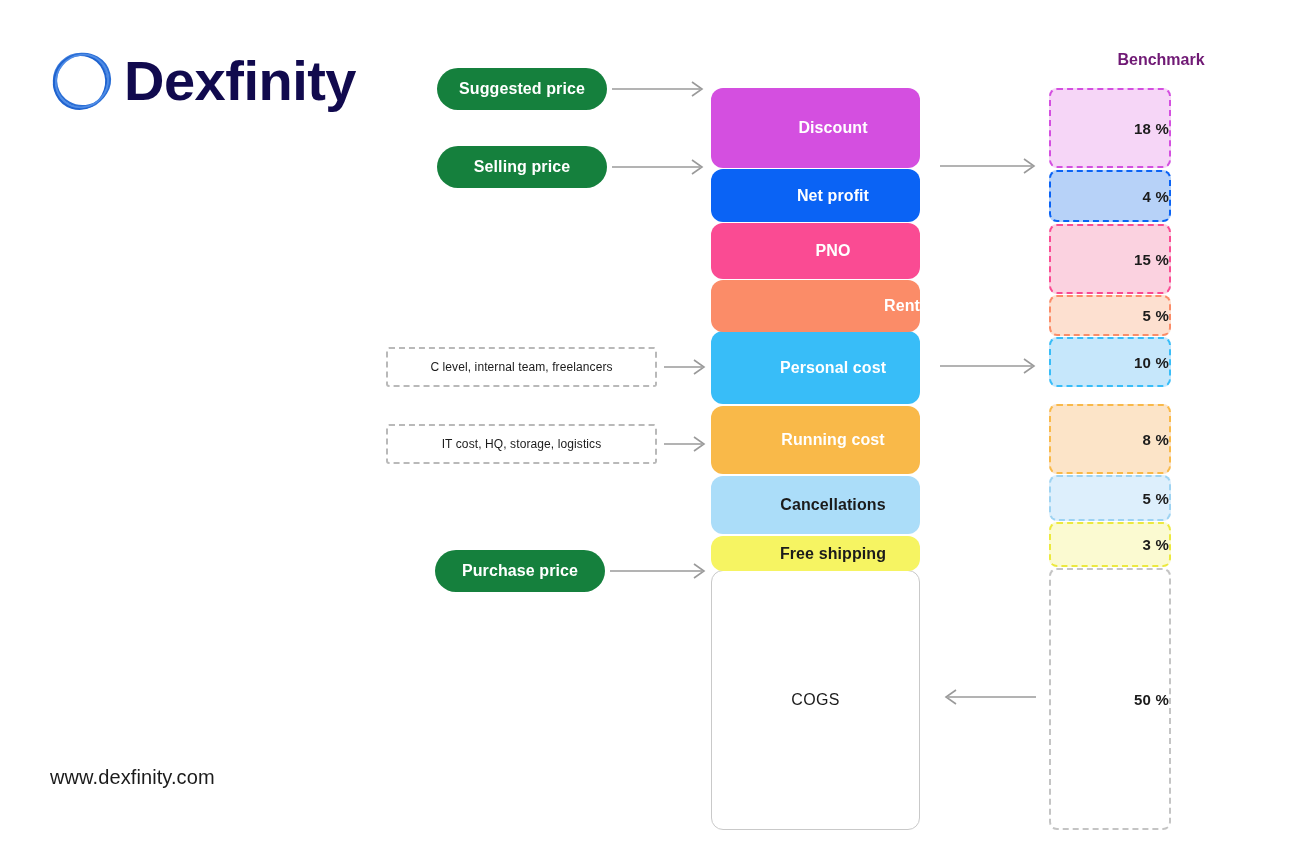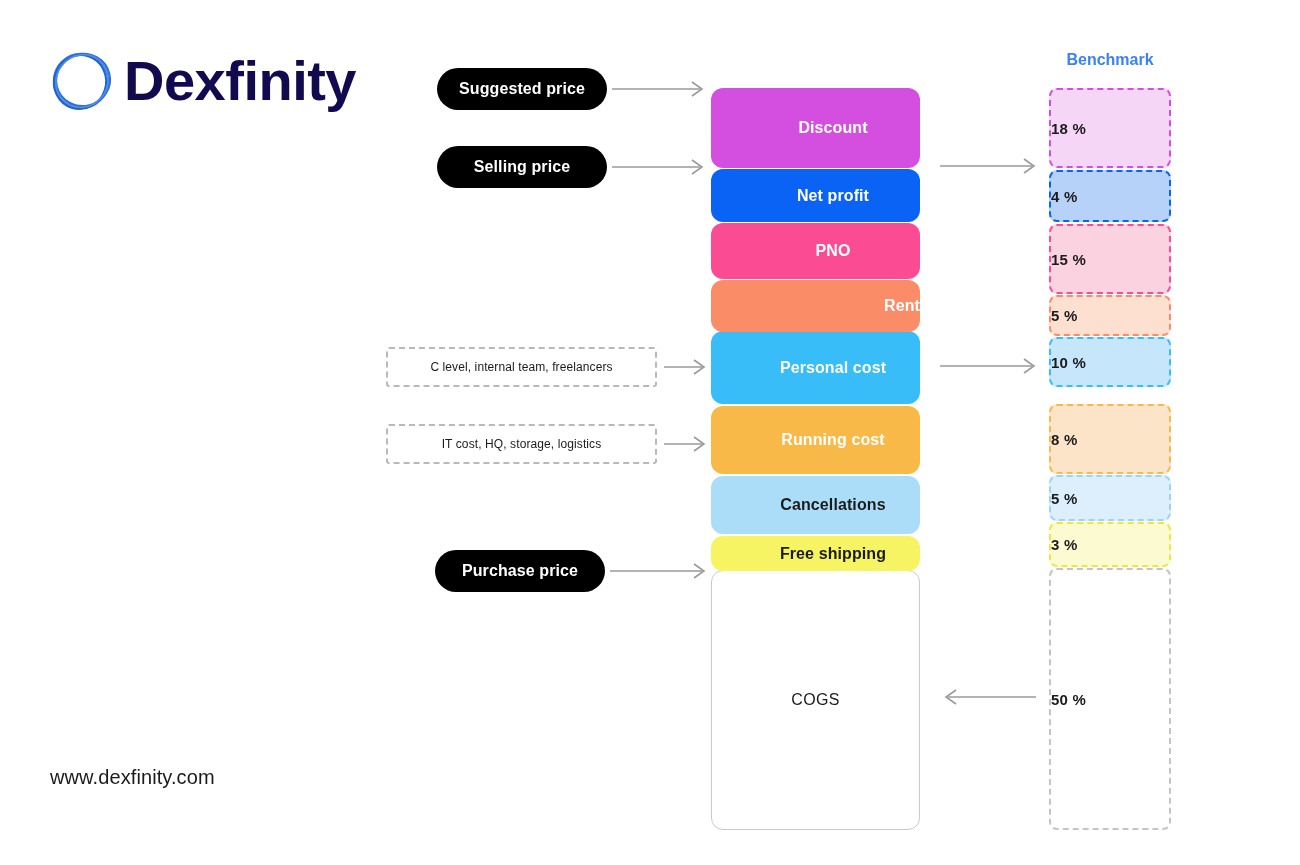--- a/index.html
+++ b/index.html
@@ -23,21 +23,21 @@
 
   
   .footer-url {
     position: absolute; left: 50px; top: 766px;
     font-size: 20px; color: #1b1b1b; letter-spacing: 0.1px;
   }
 
   
   .pill {
     position: absolute;
-    background: #000000;
+    background: #15803d;
     color: #ffffff;
     border-radius: 999px;
     display: flex; align-items: center; justify-content: center;
     font-size: 16px; font-weight: 600;
     letter-spacing: 0.1px;
     height: 42px;
   }
 
   
   .note {
@@ -65,28 +65,28 @@
     background: #ffffff;
     border: 1.5px solid #c9c9c9;
     border-radius: 12px;
     display: flex; align-items: center; justify-content: center;
     font-size: 16px; font-weight: 500; color: #1b1b1b;
     letter-spacing: 0.3px;
   }
 
   
   .bench-title {
-    position: absolute; left: 1047px; top: 51px; width: 126px;
-    text-align: center; font-size: 16px; font-weight: 600; color: #3b82f6;
+    position: absolute; left: 1098px; top: 51px; width: 126px;
+    text-align: center; font-size: 16px; font-weight: 600; color: #701a75;
   }
   .bench {
     position: absolute; left: 0; width: 122px;
     border-radius: 8px;
     border-style: dashed; border-width: 2px;
-    display: flex; align-items: center; justify-content: flex-start;
+    display: flex; align-items: center; justify-content: flex-end;
     font-size: 15px; font-weight: 600; color: #1b1b1b;
     letter-spacing: 0.2px;
   }
 </style>
 </head>
 <body>
 
 <div id="canvas">
 
   <div class="logo-wrap">

